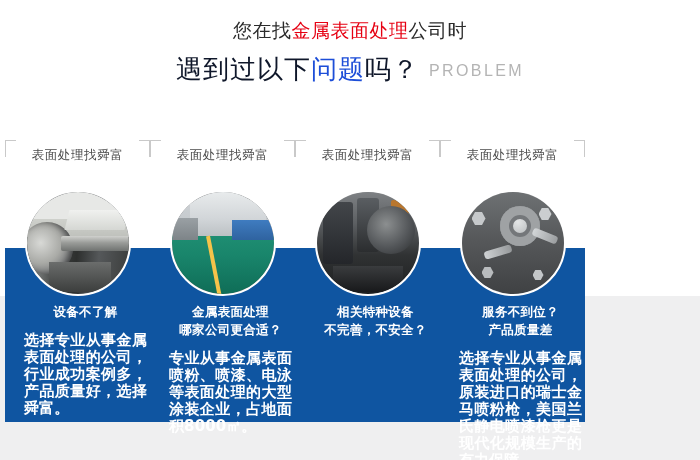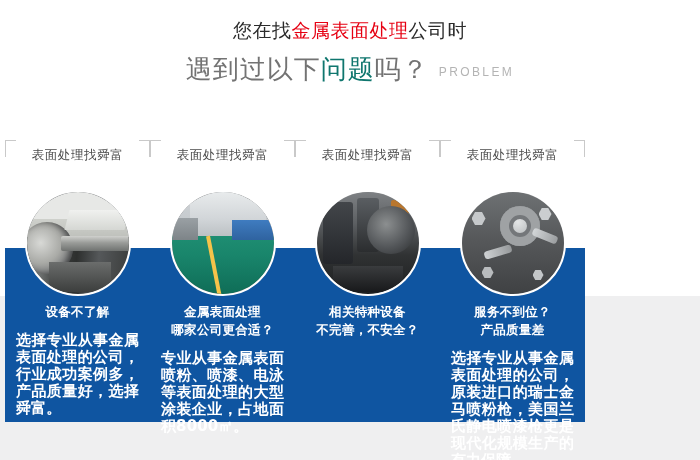--- a/index.html
+++ b/index.html
@@ -51,32 +51,32 @@
   }
   .headline-1 .hl-red { color: #e60012; }
 
   .headline-2 {
     margin-top: 9px;
     line-height: 32px;
     white-space: nowrap;
   }
   .headline-2 .h2-blue {
     font-size: 26px;
-    color: #737373;
+    color: #0f172a;
     font-weight: 400;
     letter-spacing: 1px;
   }
   .headline-2 .h2-red {
     font-size: 26px;
-    color: #0f766e;
+    color: #1d4ed8;
     font-weight: 400;
     letter-spacing: 1px;
   }
   .headline-2 .h2-en {
-    font-size: 12px;
+    font-size: 16px;
     color: #b4b4b4;
     letter-spacing: 2.4px;
     margin-left: 10px;
     vertical-align: 2px;
     font-family: "Liberation Sans", sans-serif;
   }
 
   
   .cards {
     position: absolute;
@@ -327,21 +327,21 @@
     left: 22px; top: 56px;
     width: 28px; height: 8px;
     background: linear-gradient(90deg,#cfd2d4,#95989a);
     border-radius: 3px;
     transform: rotate(-16deg);
   }
 
   
   .panel-text {
     position: absolute;
-    left: 0;
+    left: 8px;
     top: 165px;
     width: 145px;
     padding: 0 11px;
     z-index: 4;
   }
   .panel-title {
     font-size: 12.5px;
     line-height: 18px;
     color: #ffffff;
     font-weight: bold;

